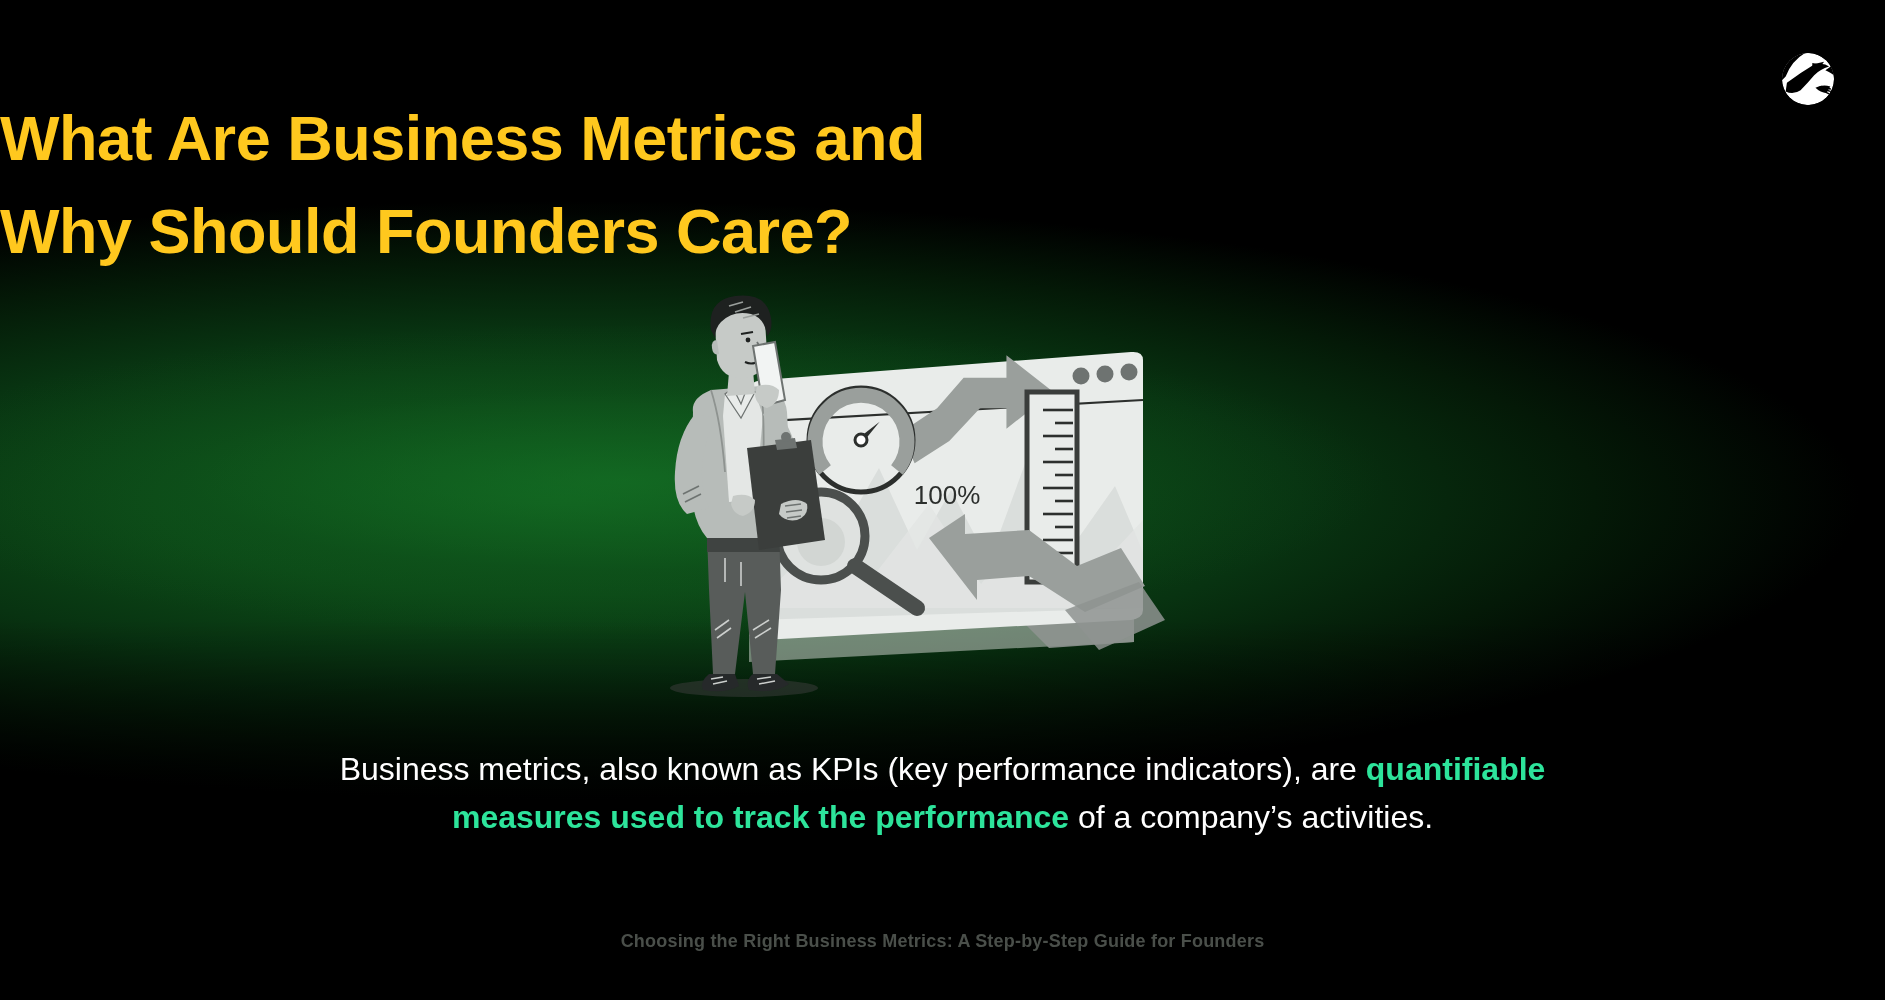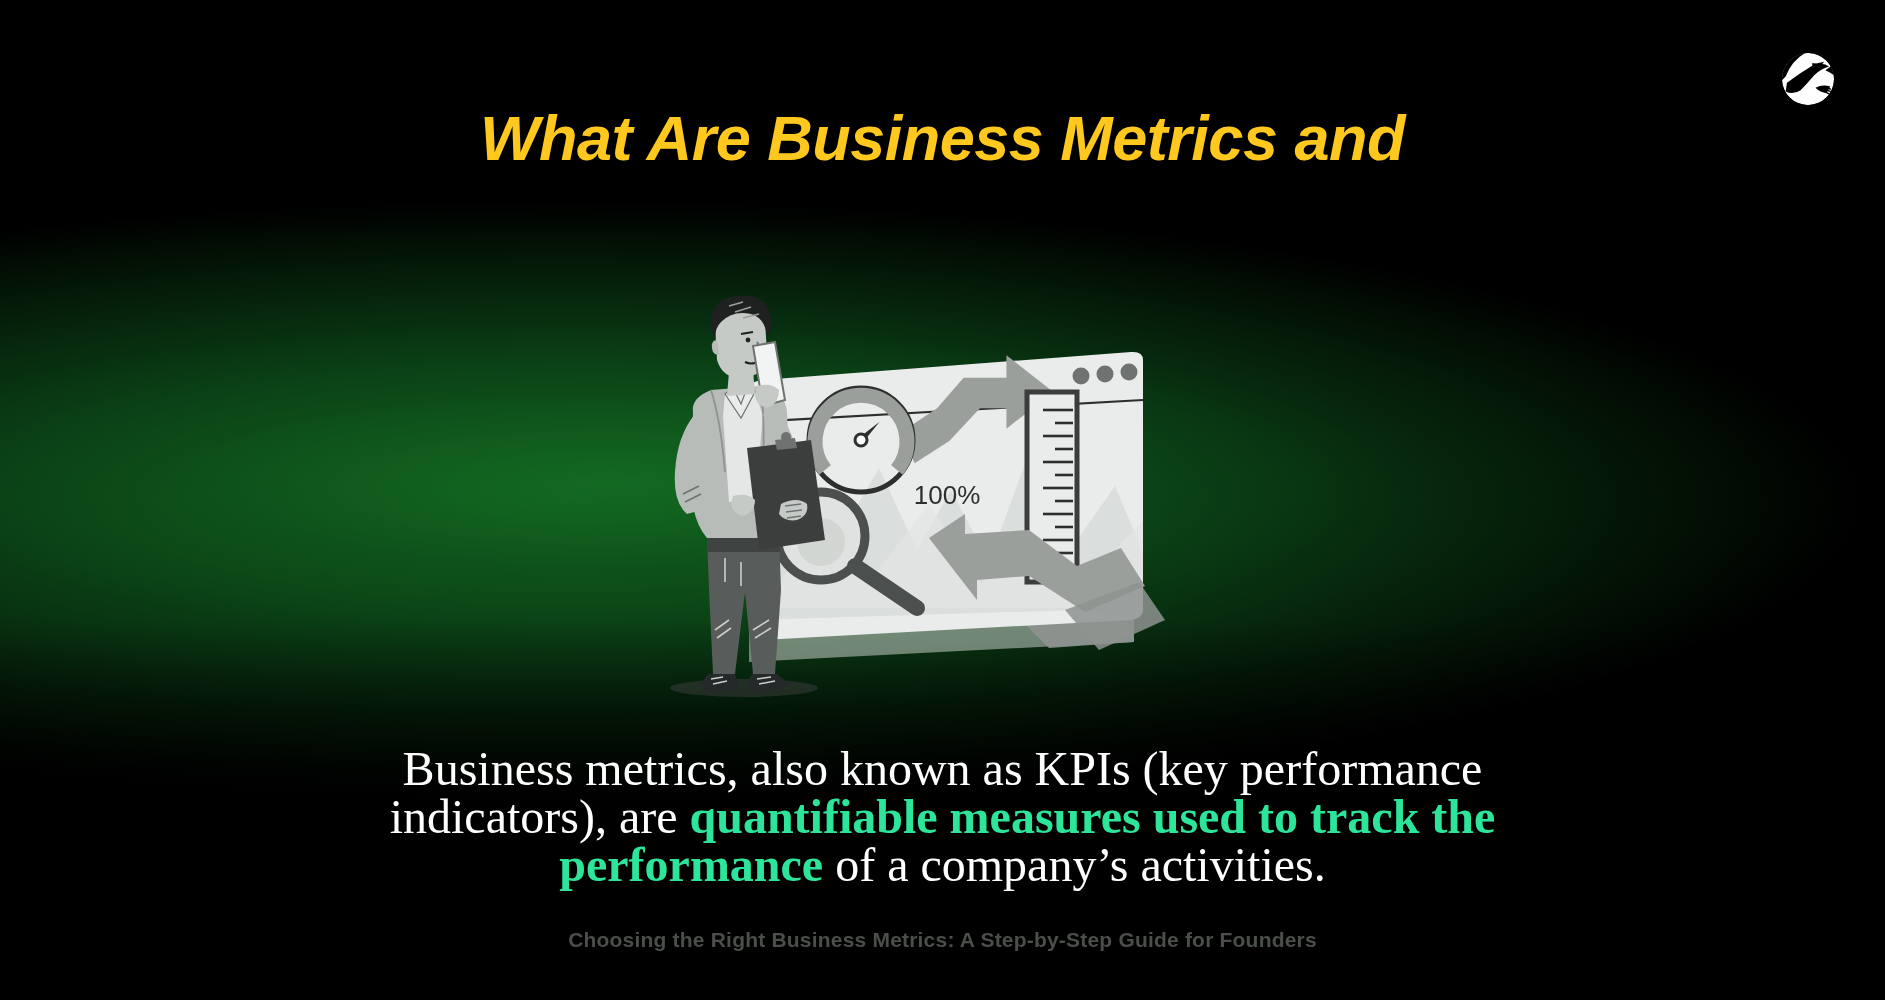--- a/index.html
+++ b/index.html
@@ -63,23 +63,21 @@
     right:46px;
     top:48px;
     width:62px; height:62px;
   }
 
   
   .title-wrap {
     position:absolute;
     left:0; right:0;
     top:92px;
-    text-align:center;
     z-index:5;
-    font-style:italic;
   }
   .title-line {
     display:block;
     color:#FFC81E;
     font-family:"Liberation Sans", sans-serif;
     font-weight:bold;
     font-size:63px;
     line-height:93px;
     letter-spacing:-0.5px;
     white-space:nowrap;
@@ -100,42 +98,42 @@
     position:absolute;
     left:50%;
     transform:translateX(-50%);
     top:745px;
     width:1260px;
     text-align:center;
     z-index:6;
   }
   .body-text {
     color:#FFFFFF;
-    font-family:Liberation Serif, serif;
-    font-size:48px;
+    font-family:Liberation Sans, sans-serif;
+    font-size:32px;
     line-height:48px;
     font-weight:normal;
   }
   .hl {
     color:#2DE49B;
     font-weight:bold;
   }
 
   
   .footer {
     position:absolute;
     left:0; right:0;
     bottom:48px;
     text-align:center;
     z-index:6;
   }
   .footer-text {
     color:#4a4f4a;
     font-family:"Liberation Sans", sans-serif;
-    font-size:21px;
+    font-size:18px;
     font-weight:bold;
     letter-spacing:0.2px;
   }
 </style>
 </head>
 <body>
 
 <div class="slide">
 
   <div class="bg-glow"></div>
@@ -163,20 +161,21 @@
         <path d="M57 24 L66 26 L57 30 Z" fill="#000000"></path>
 
         <path d="M72 62 L86 66 M74 66 L86 70 M76 70 L84 74" stroke="#000000" stroke-width="2.4" fill="none" stroke-linecap="round"></path>
         <path d="M62 64 Q74 58 86 62 L80 72 Q70 72 62 64 Z" fill="#000000"></path>
       </g>
     </svg>
   </div>
 
   <div class="title-wrap">
     <span class="title-line">What Are Business Metrics and</span>
+    <span class="title-line">Why Should Founders Care?</span>
   </div>
 
   <div class="illustration">
     <svg viewBox="0 0 560 420" width="560" height="420" aria-hidden="true">
 
       <g>
 
         <path d="M120 345 L505 318 L505 352 L120 372 Z" fill="#c9cdc9" opacity="0.55"></path>
         <path d="M392 330 L505 318 L505 352 L420 358 Z" fill="#8e9390" opacity="0.9"></path>
 

